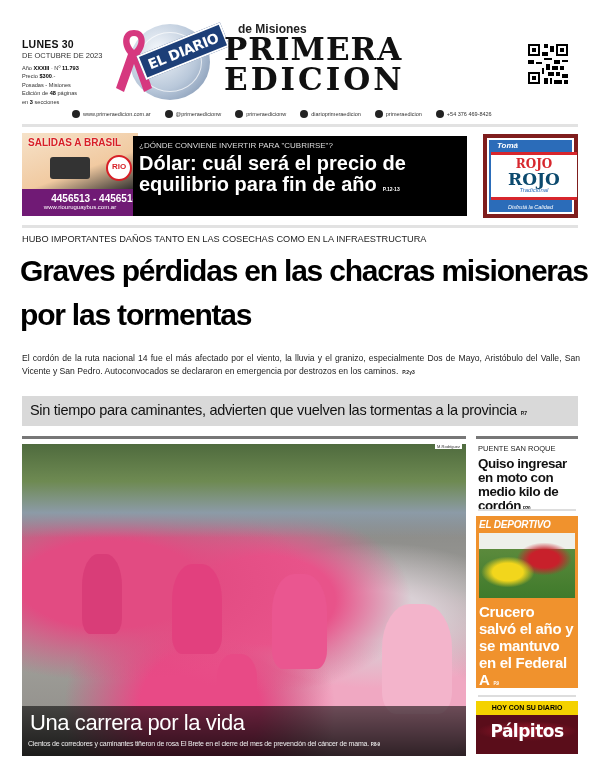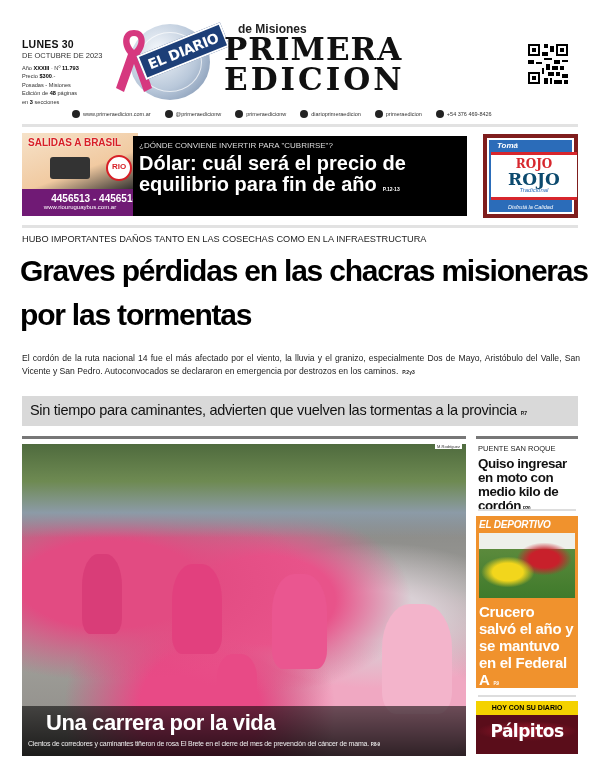--- a/index.html
+++ b/index.html
@@ -59,21 +59,21 @@
  linear-gradient(180deg,#4f6b3e 0%,#6e8a52 12%,#8c9ba7 22%,transparent 30%),
  radial-gradient(ellipse at 20% 45%,#e24b82 0 18%,transparent 40%),
  radial-gradient(ellipse at 55% 50%,#e8538a 0 20%,transparent 42%),
  radial-gradient(ellipse at 80% 55%,#d9d0d5 0 10%,transparent 30%),
  radial-gradient(ellipse at 40% 85%,#e84a86 0 16%,transparent 36%),
  radial-gradient(ellipse at 85% 85%,#f0a8c2 0 14%,transparent 34%),
  linear-gradient(180deg,#7a7a7a 0%,#a3a39d 60%,#8d8a86 100%)}
 .photo .runner{position:absolute;border-radius:40% 40% 20% 20%}
 .photo-credit{position:absolute;right:4px;top:0;font-size:4px;color:#333;background:#fff;padding:0 2px}
 .caption-bar{position:absolute;left:0;right:0;bottom:0;height:50px;background:linear-gradient(180deg,rgba(0,0,0,.55),rgba(0,0,0,.8))}
-.cap-title{position:absolute;left:24px;top:266px;color:#fff;font-weight:bold;font-size:22px;letter-spacing:-.4px}
+.cap-title{position:absolute;left:8px;top:266px;color:#fff;font-weight:normal;font-size:22px;letter-spacing:-.4px}
 .cap-sub{position:absolute;left:6px;top:296px;color:#eee;font-size:7px;letter-spacing:-.2px;white-space:nowrap}
 .cap-sub .pg{font-size:4.5px;font-weight:bold}
 
 .rline{left:476px;top:436px;width:102px;height:3px;background:#777}
 .puente-k{left:478px;top:444px;font-size:7.5px;color:#222}
 .puente-h{left:478px;top:457px;width:102px;font-weight:bold;font-size:13.4px;line-height:14px;letter-spacing:-.4px}
 .puente-h .pg{font-size:4.5px;font-weight:bold;margin-left:2px}
 .rsep{left:478px;top:509px;width:98px;height:2px;background:#ddd}
 .deportivo{left:476px;top:516px;width:102px;height:172px;background:#f0922d;padding:3px}
 .deportivo .k{color:#fff;font-weight:bold;font-style:italic;font-size:10px;letter-spacing:-.2px}

